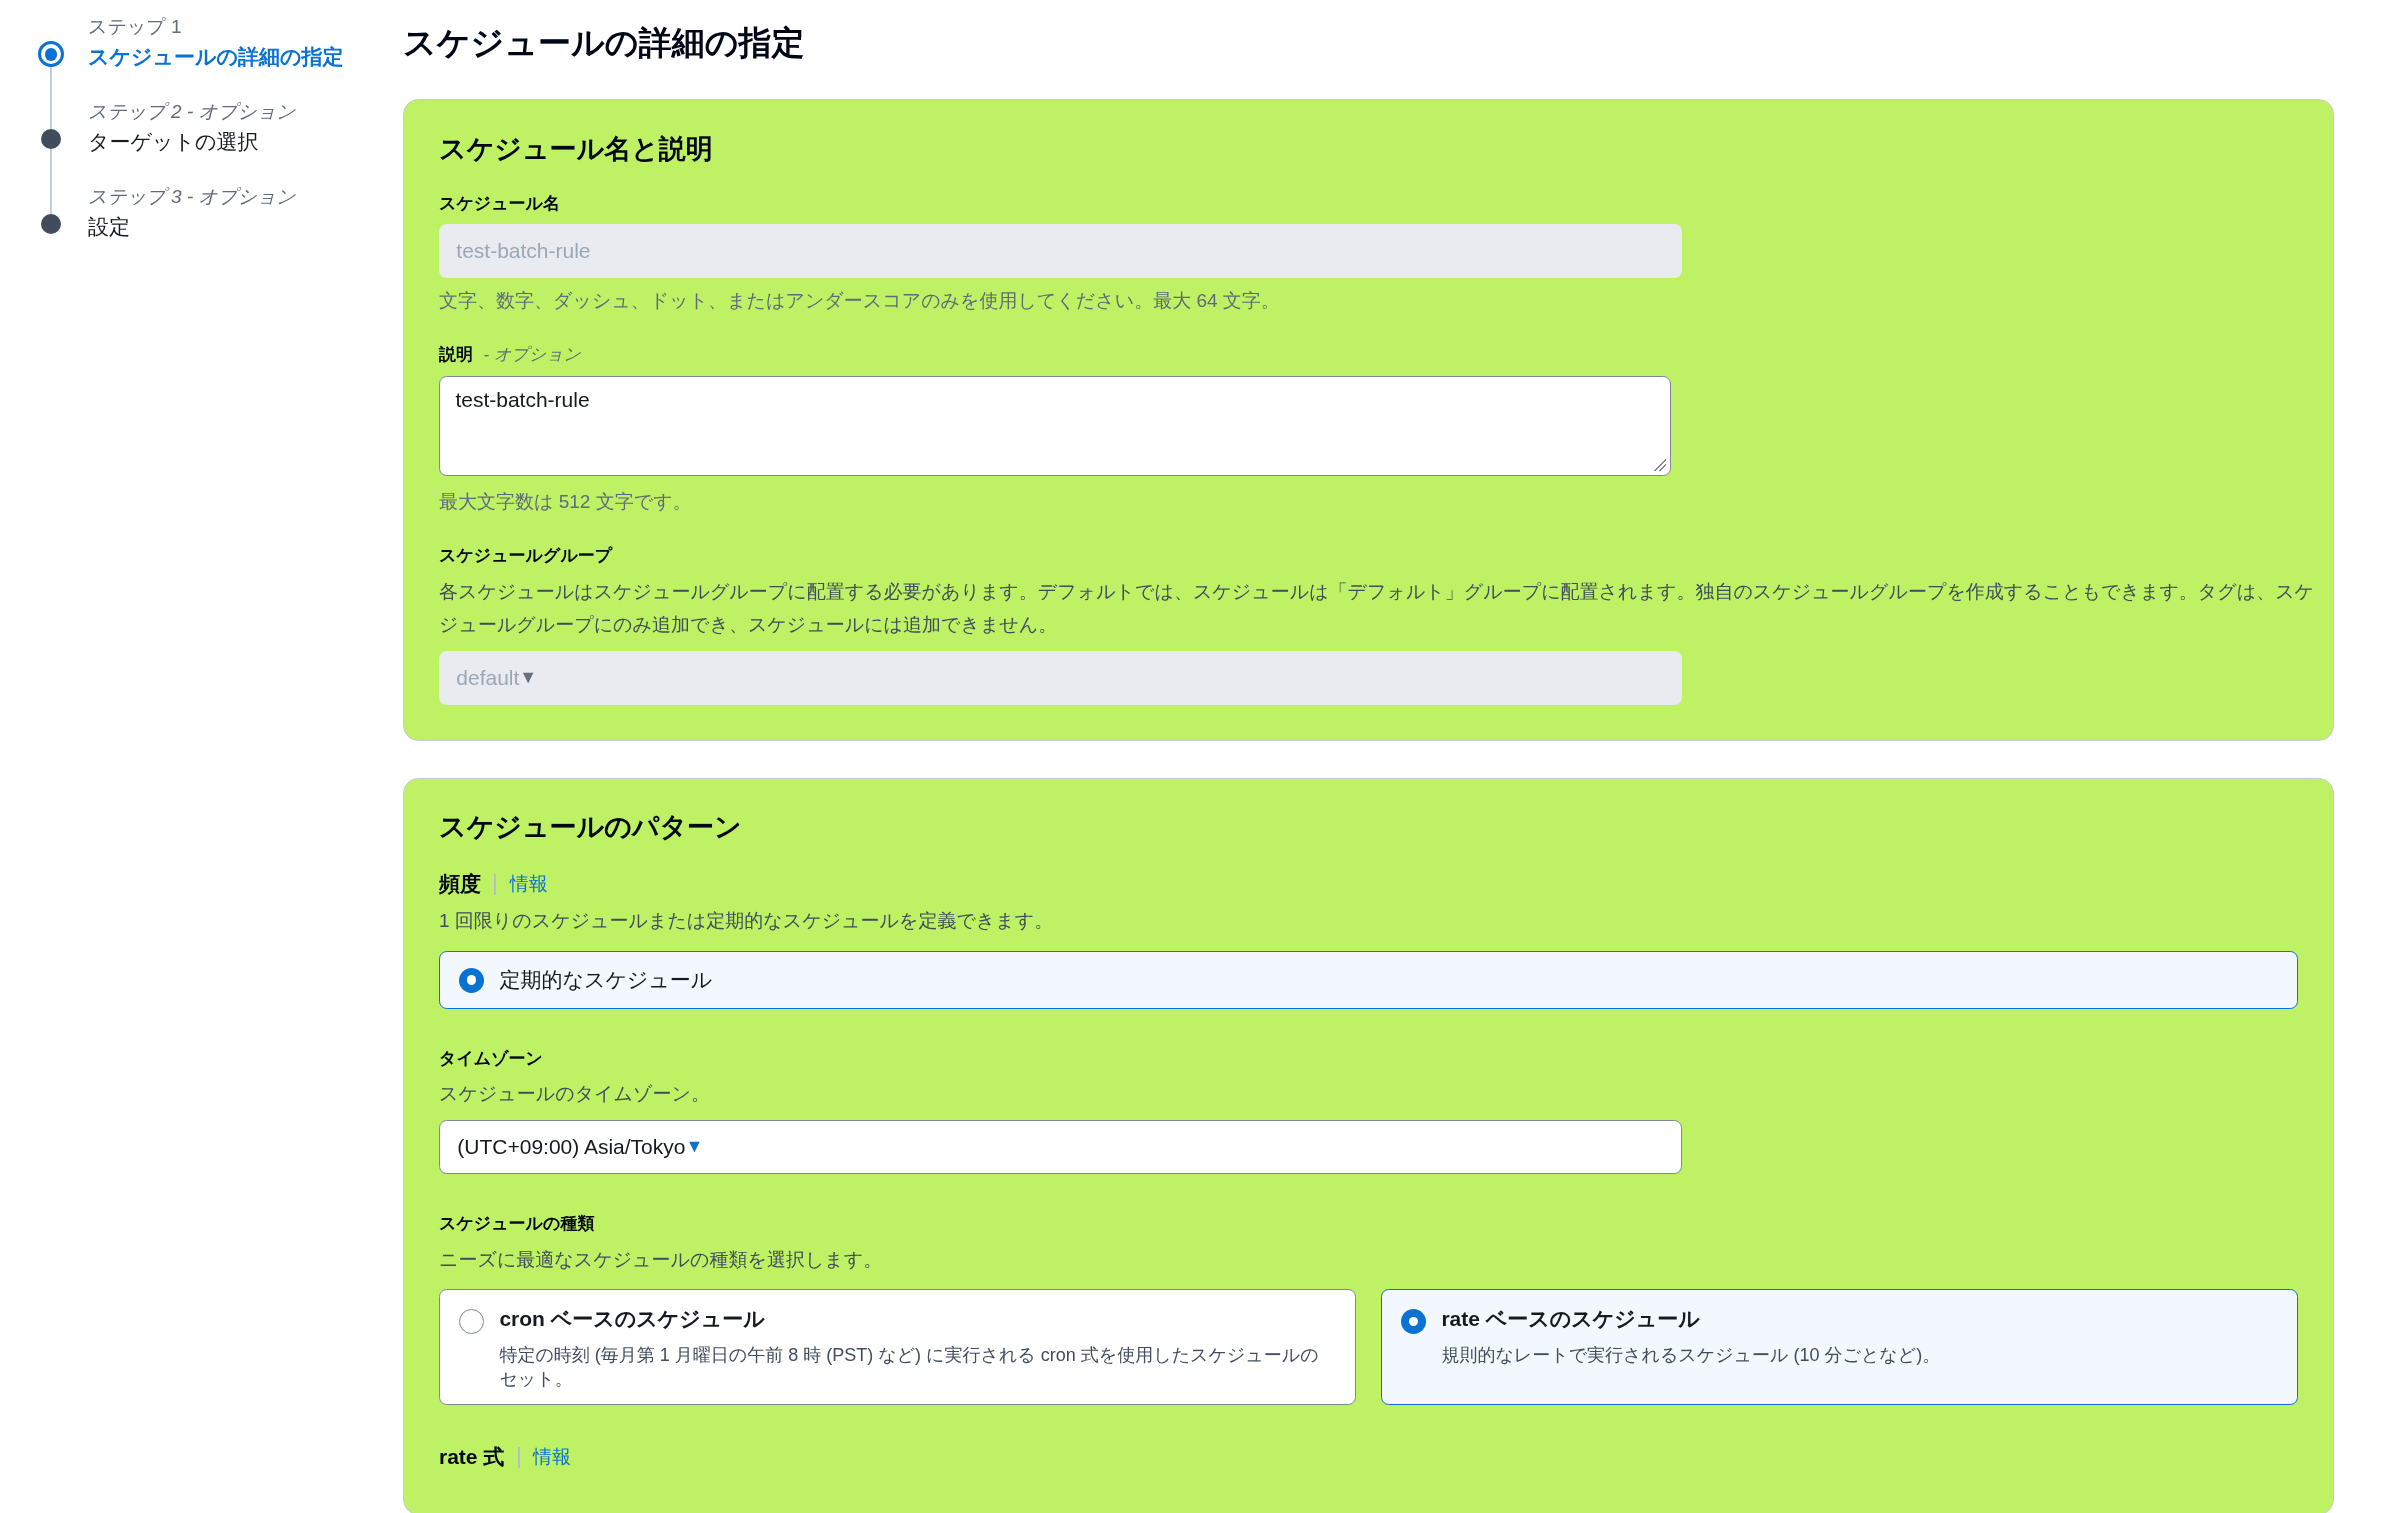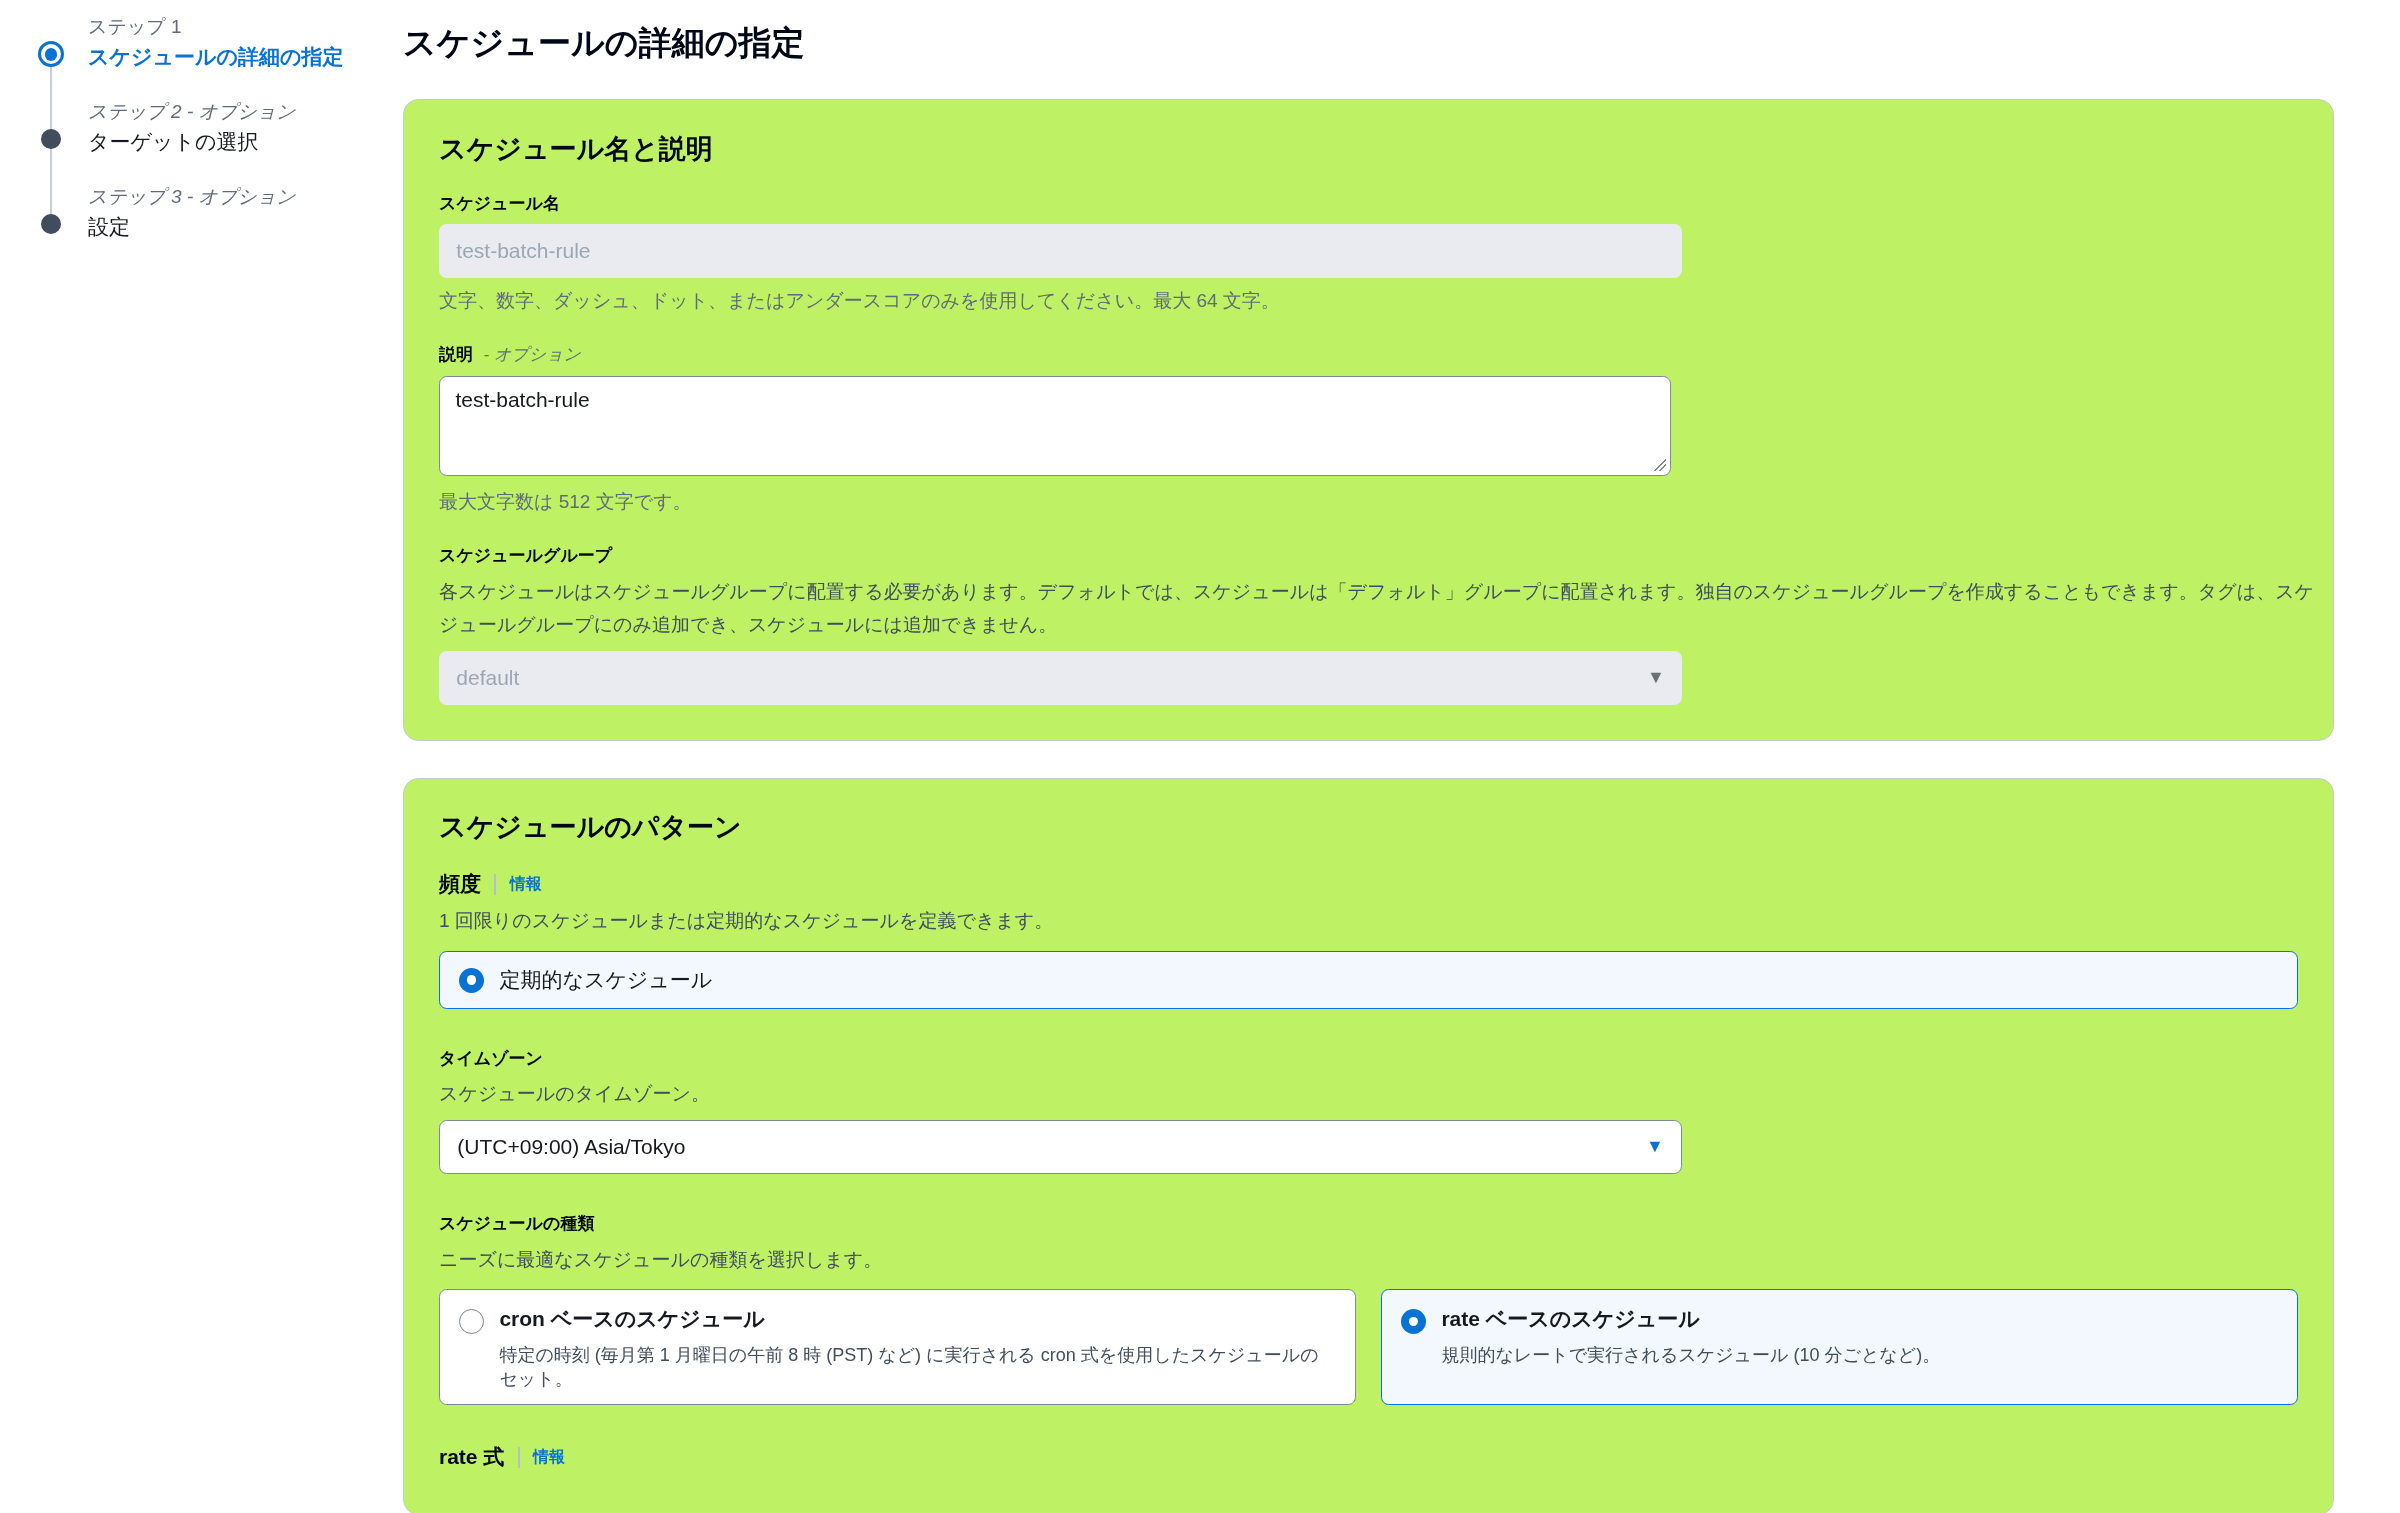--- a/index.html
+++ b/index.html
@@ -64,31 +64,31 @@
     font-family: "Liberation Sans", "DejaVu Sans", sans-serif; background: #fff;
   }
   .resize-grip {
     position: absolute; right: 4.8px; bottom: 8.6px; width: 13.4px; height: 13.4px;
     background:
       linear-gradient(135deg, transparent 0 50%, #7d8998 50% 58%, transparent 58% 72%, #7d8998 72% 80%, transparent 80%);
   }
 
   .select {
     width: 1243px; height: 54px; border: 1.9px solid #7d8998; border-radius: 7.7px;
-    background: #fff; display: flex; align-items: center; justify-content: space-between;
+    background: #fff; display: flex; align-items: center; 
     padding: 0 17.3px; font-size: 21px; color: #16191f; cursor: pointer;
   }
   .select .caret { font-size: 18px; color: #0972d3; }
   .select.disabled { background: #e9ebf0; border: none; color: #9ba7b6; cursor: default; }
   .select.disabled .caret { color: #687078; }
 
   .label-row { display: flex; align-items: center; gap: 13.4px; margin-bottom: 7.7px; }
   .label-row .lbl { font-size: 21px; font-weight: 700; }
   .vdivider { width: 1.9px; height: 21px; background: #b6bec9; }
-  .info-link { font-size: 16px; font-weight: 700; color: #0972d3; text-decoration: none; cursor: pointer; }
+  .info-link { font-size: 19px; font-weight: 400; color: #0972d3; text-decoration: none; cursor: pointer; }
 
   .tile-row { display: flex; gap: 25px; margin: 13.4px 0 38px; }
   .tile {
     flex: 1 1 0; border: 1.9px solid #7d8998; border-radius: 7.7px; background: #fff;
     display: flex; align-items: center; gap: 15.4px; padding: 13.4px 19px; min-height: 58px;
     cursor: pointer;
   }
   .tile.selected { border-color: #0972d3; background: #f2f8fd; }
   .tile.tall { align-items: flex-start; min-height: 96px; padding-top: 15.4px; }
   .radio {

